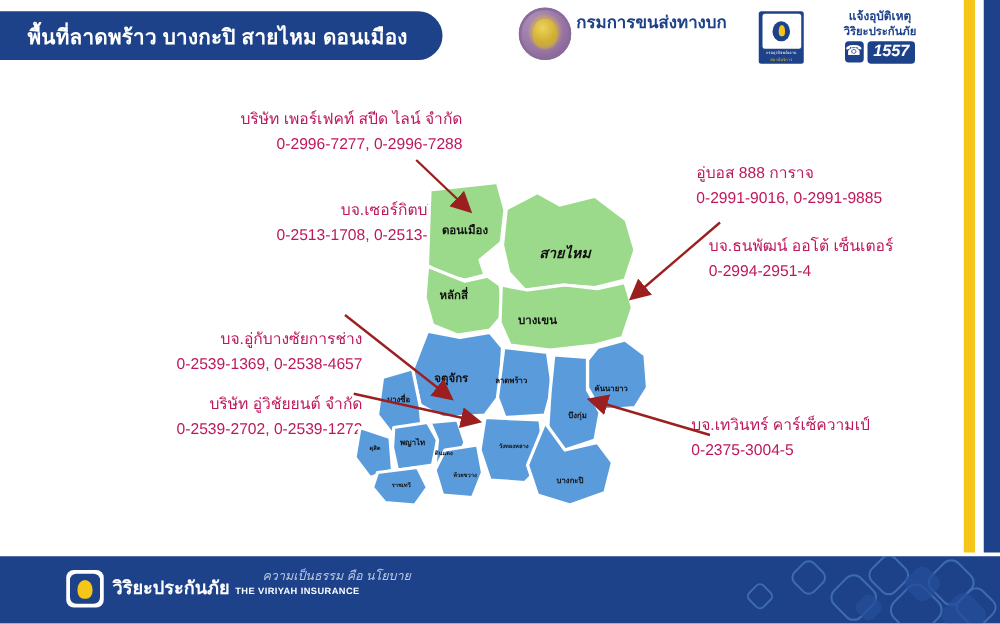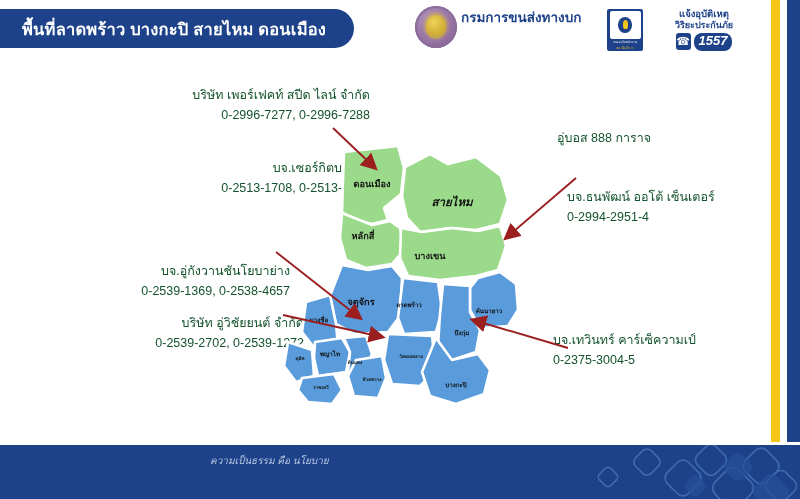--- a/index.html
+++ b/index.html
@@ -168,29 +168,29 @@
     border-radius: 3px;
     display: flex; align-items: center; justify-content: center;
     color: #ffffff; font-size: 11px; line-height: 1;
   }
   .report-block .num-chip {
     background: #1d4289;
     color: #ffffff;
     font-size: 13px;
     font-weight: bold;
     font-style: italic;
-    border-radius: 8px;
+    border-radius: 3px;
     padding: 1px 5px 2px 5px;
     line-height: 1.15;
   }
 
   
   .callout { position: absolute; }
   .callout .ln {
-    color: #14532d;
+    color: #be185d;
     font-size: 12.5px;
     line-height: 1.62;
     white-space: nowrap;
   }
   .callout.ta-right { text-align: right; }
   .callout.ta-left  { text-align: left; }
 
   
   #map {
     position: absolute;
@@ -314,31 +314,32 @@
     <div class="ln">บริษัท เพอร์เฟคท์ สปีด ไลน์ จำกัด</div>
     <div class="ln">0-2996-7277, 0-2996-7288</div>
   </div>
 
   <div class="callout ta-right" style="left:120px; top:158px; width:250px;">
     <div class="ln">บจ.เซอร์กิตบริการ</div>
     <div class="ln">0-2513-1708, 0-2513-1701</div>
   </div>
 
   <div class="callout ta-right" style="left:50px; top:261px; width:240px;">
-    <div class="ln">บจ.อู่กังวานชันโยบาย่าง</div>
+    <div class="ln">บจ.อู่กับางซัยการช่าง</div>
     <div class="ln">0-2539-1369, 0-2538-4657</div>
   </div>
 
-  <div class="callout ta-right" style="left:64px; top:313px; width:240px;">
+  <div class="callout ta-right" style="left:50px; top:313px; width:240px;">
     <div class="ln">บริษัท อู่วิชัยยนต์ จำกัด</div>
     <div class="ln">0-2539-2702, 0-2539-1272</div>
   </div>
 
   <div class="callout ta-left" style="left:557px; top:128px; width:240px;">
     <div class="ln">อู่บอส 888 การาจ</div>
+    <div class="ln">0-2991-9016, 0-2991-9885</div>
   </div>
 
   <div class="callout ta-left" style="left:531px; top:187px; width:240px;margin-left:36px;">
     <div class="ln">บจ.ธนพัฒน์ ออโต้ เซ็นเตอร์</div>
     <div class="ln">0-2994-2951-4</div>
   </div>
 
   <div class="callout ta-left" style="left:553px; top:330px; width:240px;">
     <div class="ln">บจ.เทวินทร์ คาร์เซ็ความเป์</div>
     <div class="ln">0-2375-3004-5</div>
@@ -429,16 +430,25 @@
         <rect x="206" y="6" width="30" height="30" rx="8" transform="rotate(45 221 21)"></rect>
         <rect x="228" y="28" width="26" height="26" rx="7" transform="rotate(45 241 41)"></rect>
         <rect x="60" y="24" width="16" height="16" rx="4" transform="rotate(45 68 32)"></rect>
       </g>
       <g fill="#2d5aa8" opacity=".75">
         <rect x="186" y="10" width="24" height="24" rx="7" transform="rotate(45 198 22)"></rect>
         <rect x="216" y="32" width="30" height="30" rx="8" transform="rotate(45 231 47)"></rect>
         <rect x="146" y="32" width="18" height="18" rx="5" transform="rotate(45 155 41)"></rect>
       </g>
     </svg>
+    <div class="footer-logo">
+      <span class="fl-mark">
+        <span class="fl-mark-in"></span>
+      </span>
+      <span class="fl-txt">
+        <span class="fl-th">วิริยะประกันภัย</span>
+        <span class="fl-en">THE VIRIYAH INSURANCE</span>
+      </span>
+    </div>
     <div class="footer-slogan">ความเป็นธรรม คือ นโยบาย</div>
   </div>
 
 </div>
 
 </body></html>

